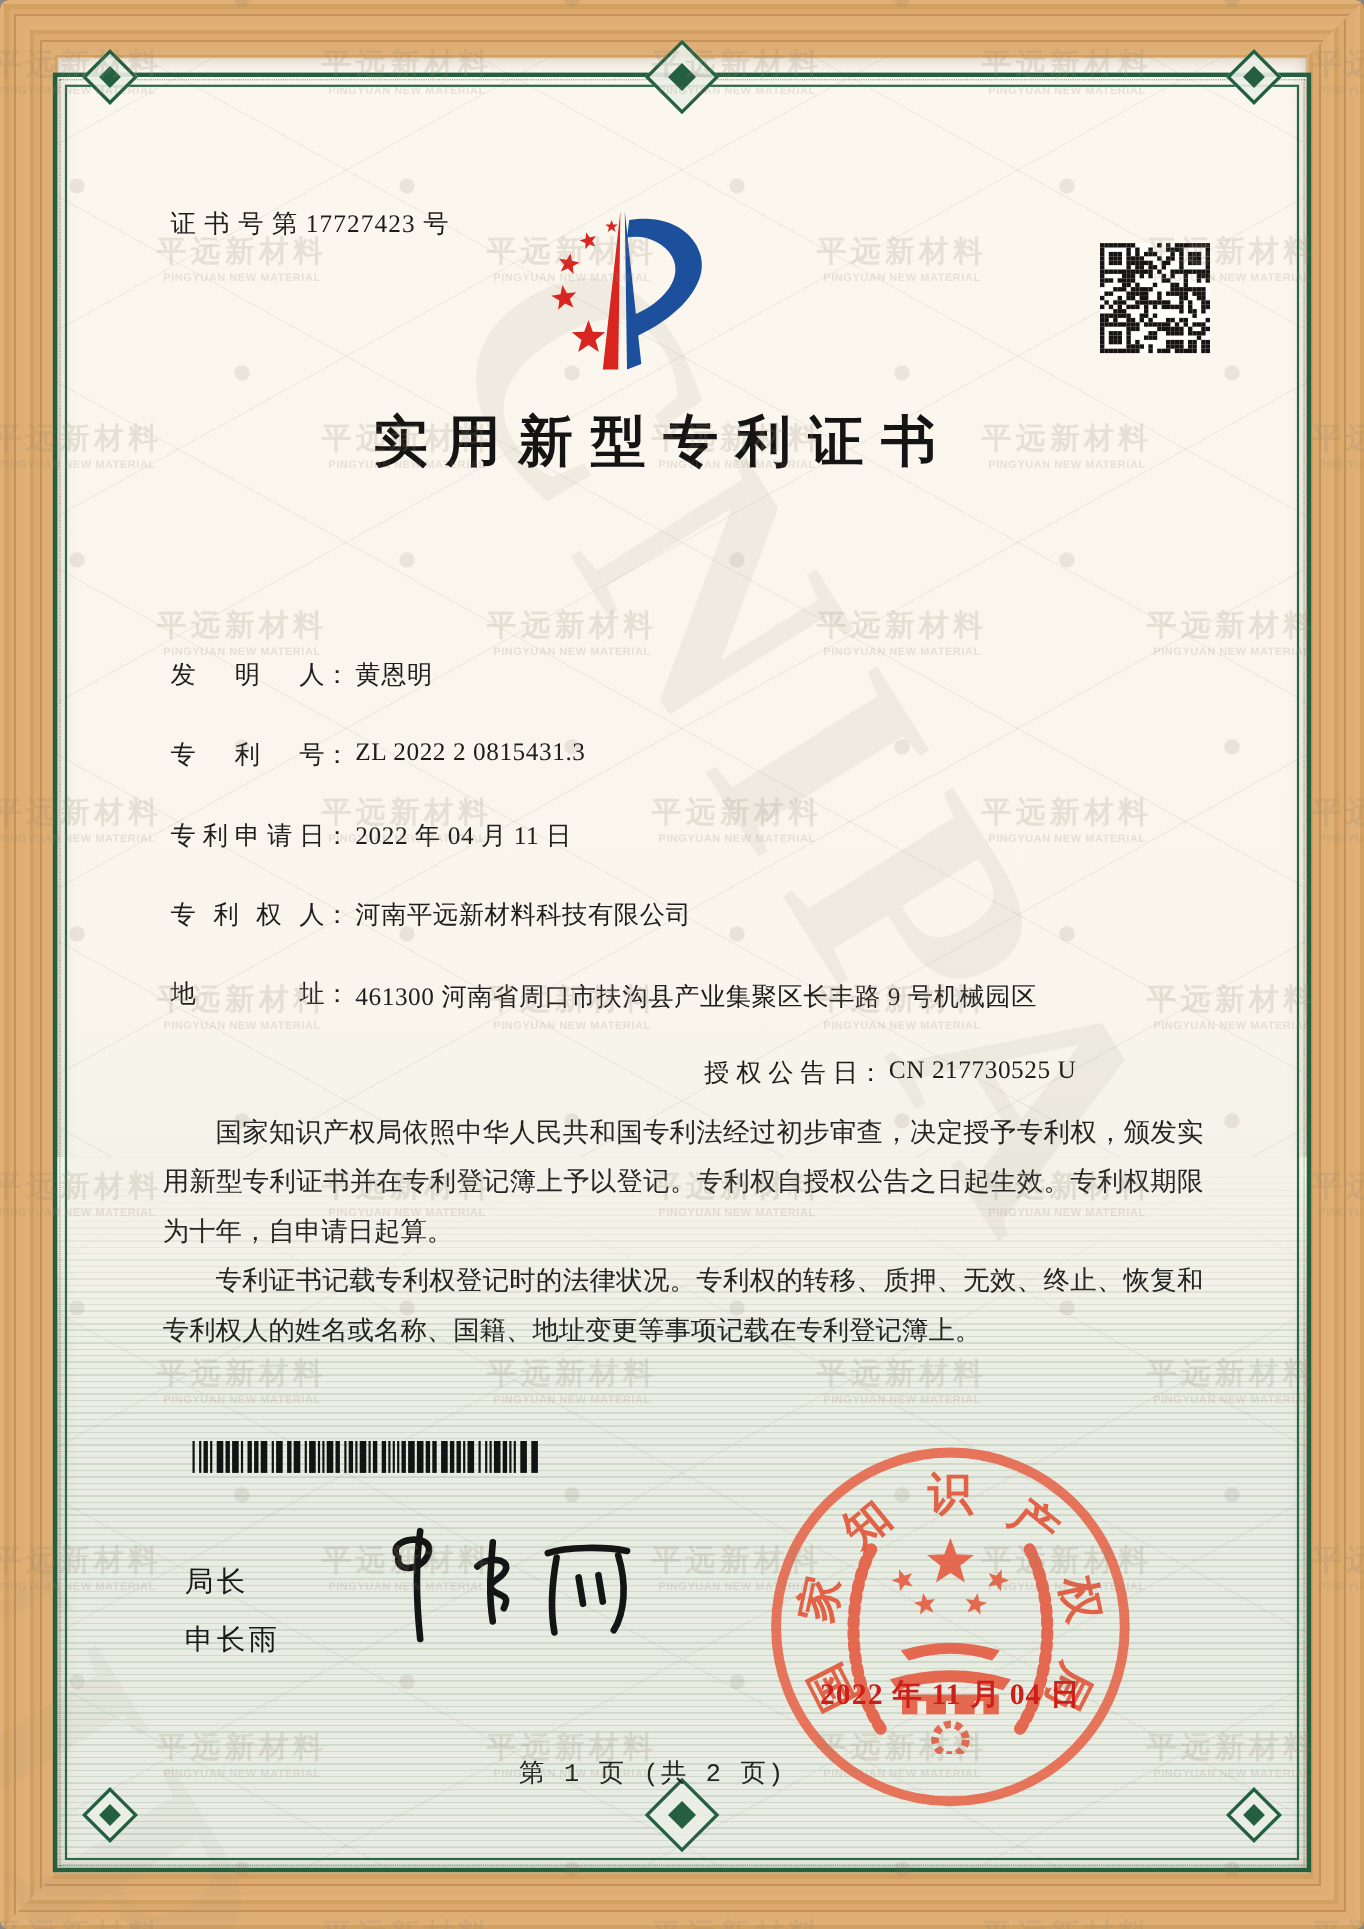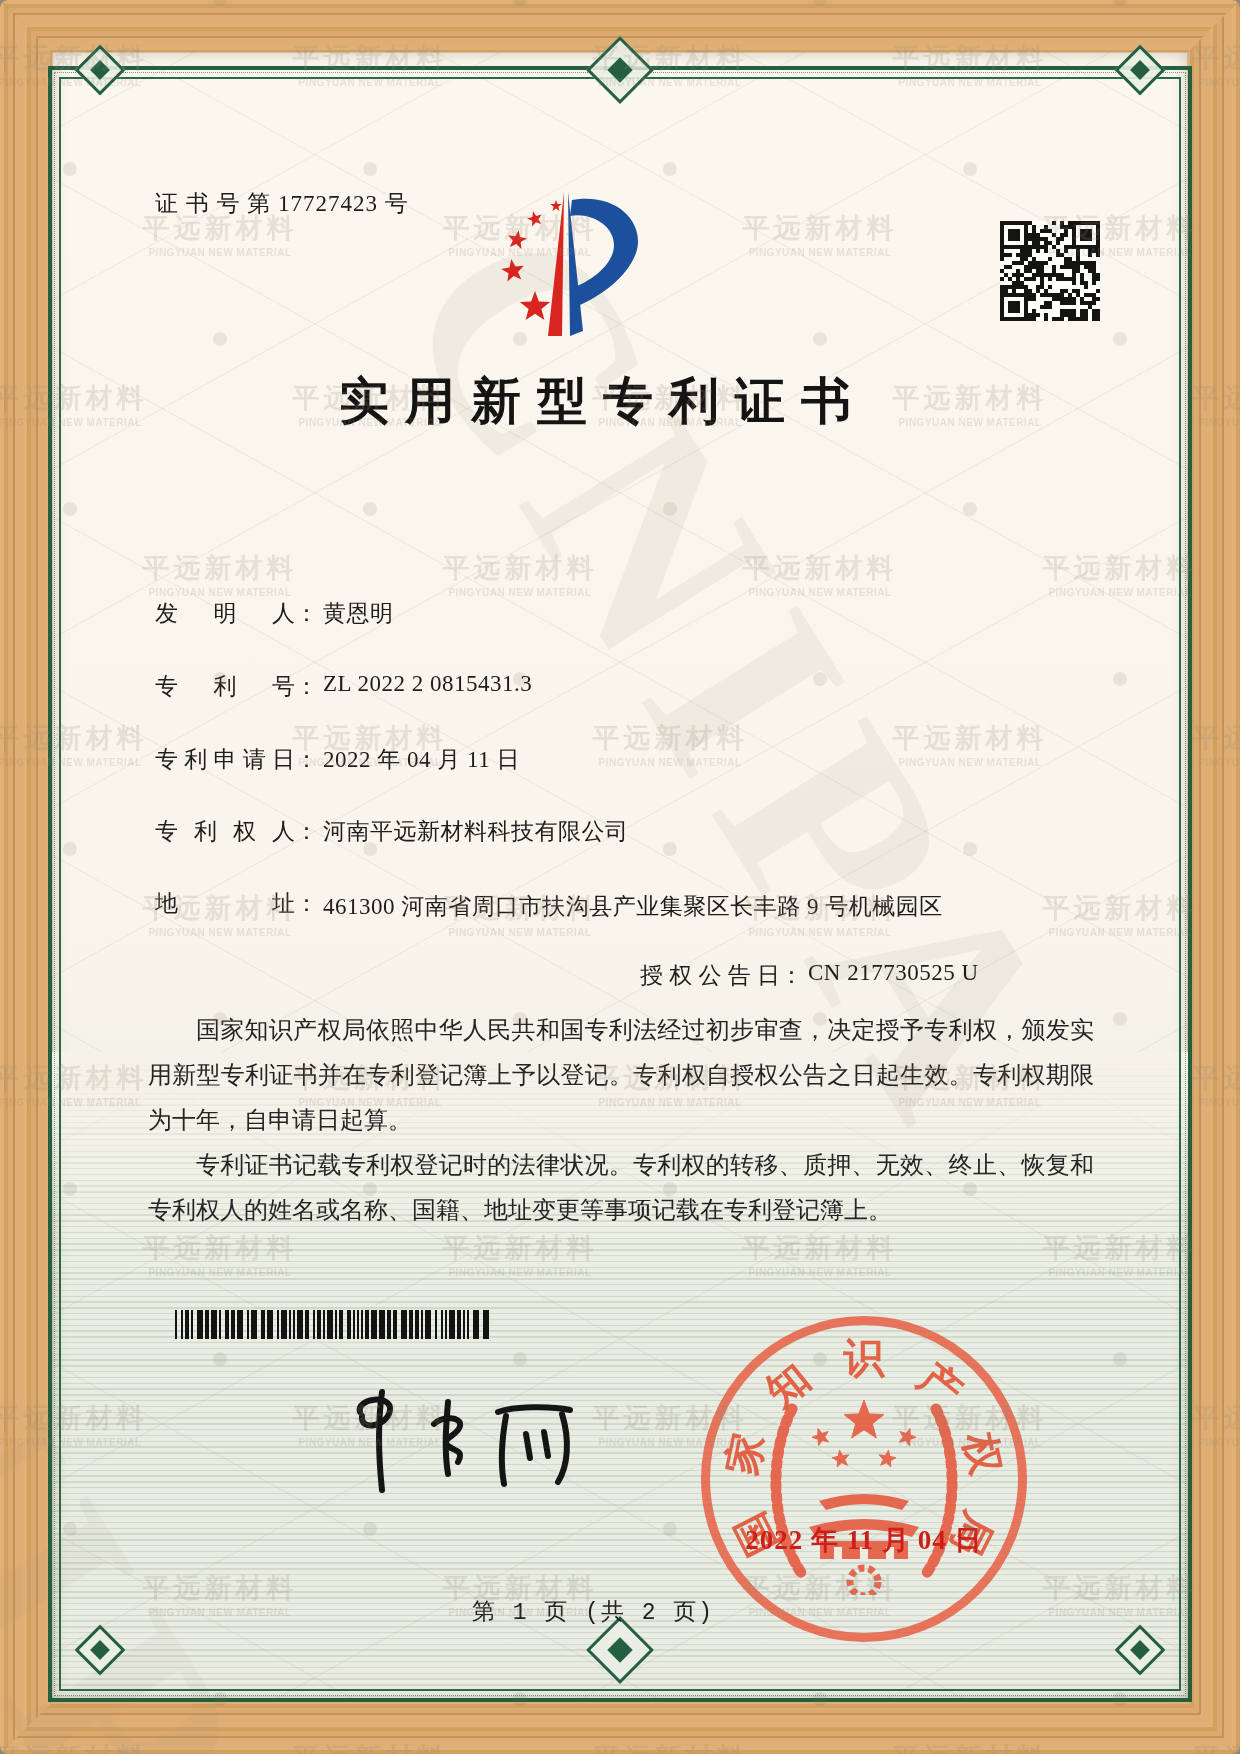--- a/index.html
+++ b/index.html
@@ -506,20 +506,24 @@
       <span class="flabel">授权公告日</span><span class="fcolon">：</span><span class="fvalue">CN 217730525 U</span>
     </div>
 
     <div class="paras">
       <p>国家知识产权局依照中华人民共和国专利法经过初步审查，决定授予专利权，颁发实用新型专利证书并在专利登记簿上予以登记。专利权自授权公告之日起生效。专利权期限为十年，自申请日起算。</p>
       <p>专利证书记载专利权登记时的法律状况。专利权的转移、质押、无效、终止、恢复和专利权人的姓名或名称、国籍、地址变更等事项记载在专利登记簿上。</p>
     </div>
 
     <div class="barcode" id="barcode"><div class="bar" style="width: 2px; margin-right: 4px;"></div><div class="bar" style="width: 2px; margin-right: 2px;"></div><div class="bar" style="width: 4px; margin-right: 2px;"></div><div class="bar" style="width: 2px; margin-right: 4px;"></div><div class="bar" style="width: 6px; margin-right: 2px;"></div><div class="bar" style="width: 4px; margin-right: 2px;"></div><div class="bar" style="width: 6px; margin-right: 2px;"></div><div class="bar" style="width: 2px; margin-right: 4px;"></div><div class="bar" style="width: 4px; margin-right: 2px;"></div><div class="bar" style="width: 4px; margin-right: 2px;"></div><div class="bar" style="width: 6px; margin-right: 4px;"></div><div class="bar" style="width: 2px; margin-right: 2px;"></div><div class="bar" style="width: 6px; margin-right: 4px;"></div><div class="bar" style="width: 4px; margin-right: 2px;"></div><div class="bar" style="width: 6px; margin-right: 4px;"></div><div class="bar" style="width: 2px; margin-right: 2px;"></div><div class="bar" style="width: 6px; margin-right: 2px;"></div><div class="bar" style="width: 2px; margin-right: 2px;"></div><div class="bar" style="width: 2px; margin-right: 2px;"></div><div class="bar" style="width: 6px; margin-right: 2px;"></div><div class="bar" style="width: 4px; margin-right: 4px;"></div><div class="bar" style="width: 2px; margin-right: 2px;"></div><div class="bar" style="width: 4px; margin-right: 2px;"></div><div class="bar" style="width: 2px; margin-right: 2px;"></div><div class="bar" style="width: 6px; margin-right: 2px;"></div><div class="bar" style="width: 2px; margin-right: 2px;"></div><div class="bar" style="width: 4px; margin-right: 4px;"></div><div class="bar" style="width: 4px; margin-right: 2px;"></div><div class="bar" style="width: 2px; margin-right: 2px;"></div><div class="bar" style="width: 2px; margin-right: 2px;"></div><div class="bar" style="width: 2px; margin-right: 2px;"></div><div class="bar" style="width: 4px; margin-right: 2px;"></div><div class="bar" style="width: 6px; margin-right: 2px;"></div><div class="bar" style="width: 6px; margin-right: 2px;"></div><div class="bar" style="width: 4px; margin-right: 2px;"></div><div class="bar" style="width: 4px; margin-right: 4px;"></div><div class="bar" style="width: 6px; margin-right: 2px;"></div><div class="bar" style="width: 4px; margin-right: 2px;"></div><div class="bar" style="width: 4px; margin-right: 2px;"></div><div class="bar" style="width: 2px; margin-right: 2px;"></div><div class="bar" style="width: 6px; margin-right: 4px;"></div><div class="bar" style="width: 2px; margin-right: 4px;"></div><div class="bar" style="width: 2px; margin-right: 2px;"></div><div class="bar" style="width: 2px; margin-right: 2px;"></div><div class="bar" style="width: 6px; margin-right: 2px;"></div><div class="bar" style="width: 4px; margin-right: 2px;"></div><div class="bar" style="width: 2px; margin-right: 2px;"></div><div class="bar" style="width: 2px; margin-right: 4px;"></div><div class="bar" style="width: 6px; margin-right: 4px;"></div><div class="bar" style="width: 6px; margin-right: 4px;"></div></div>
 
+    <div class="director">
+      <div>局长</div>
+      <div>申长雨</div>
+    </div>
     <div class="sig">
       <svg width="256" height="112" viewBox="0 0 256 112" fill="none" stroke="#151515" stroke-width="6" stroke-linecap="round">
         <path d="M52 6 C48 34 48 66 52 104"></path>
         <path d="M30 26 C26 12 62 8 60 24 C58 40 30 46 32 30"></path>
         <path d="M118 16 C116 40 114 64 118 88"></path>
         <path d="M104 38 C112 30 132 30 130 40 C128 50 110 52 118 60 C126 66 134 64 128 76"></path>
         <path d="M168 26 C184 20 222 20 240 24"></path>
         <path d="M176 30 C172 52 170 76 174 98"></path>
         <path d="M232 28 C240 54 238 80 228 96"></path>
         <path d="M196 48 L200 72"></path>

